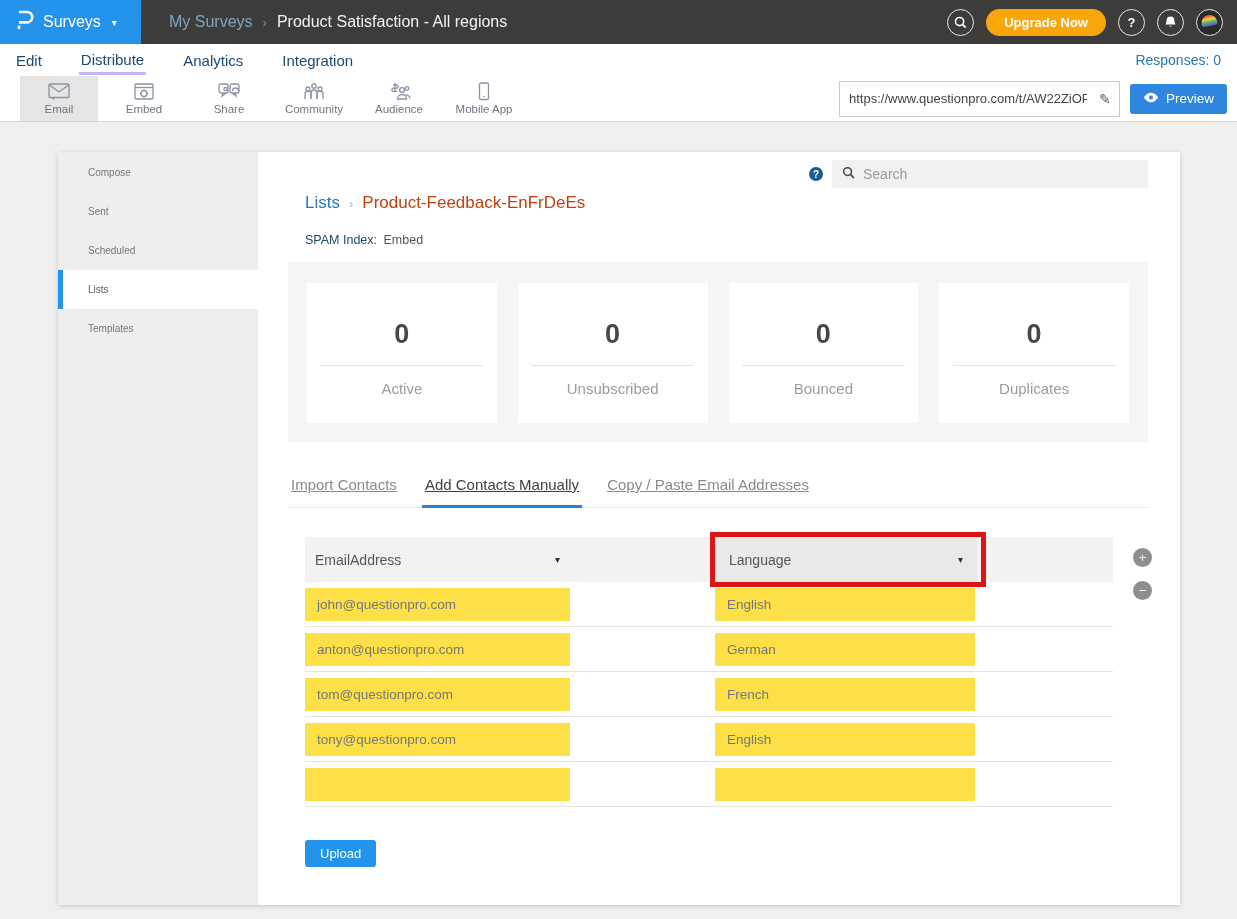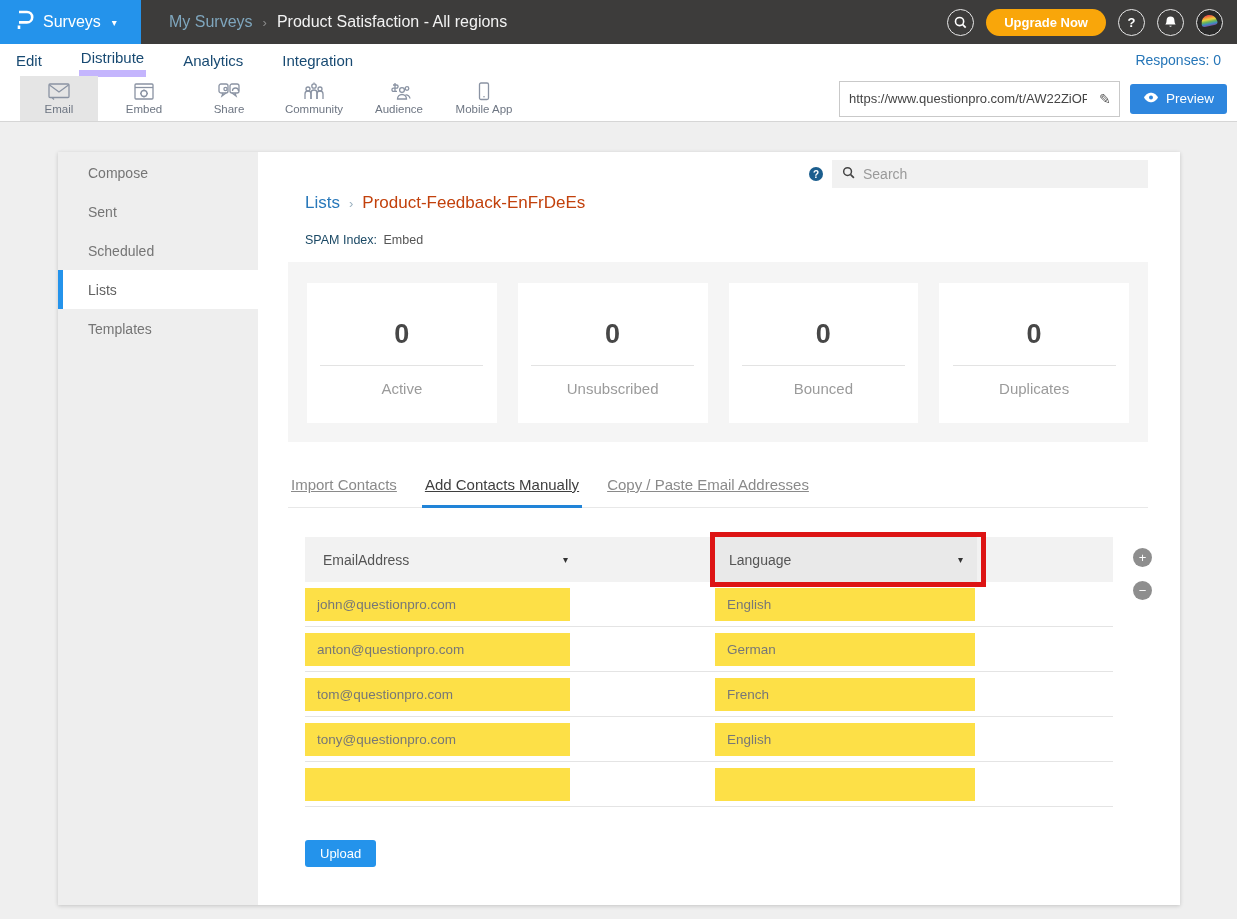--- a/index.html
+++ b/index.html
@@ -39,21 +39,21 @@
   .avatar .rainbow {
     position:absolute; left:4px; top:5px; width:16px; height:11px;
     border-radius:9px 9px 3px 3px;
     background:linear-gradient(180deg,#e0444a 0%,#f2903a 22%,#ead23e 40%,#69b557 62%,#3d8bc4 82%,#7a4ea0 100%);
     transform:rotate(-12deg);
   }
 
   
   .subnav { height:32px; background:#fff; display:flex; align-items:center; padding:0 16px 0 14px; }
   .subnav .tab { font-size:15px; color:#184a72; margin-right:35px; padding:5px 2px 4px; cursor:pointer; }
-  .subnav .tab.active { border-bottom:7px solid #c4b5fd; }
+  .subnav .tab.active { border-bottom:3px solid #c4b5fd; }
   .subnav .spacer { flex:1; }
   .responses { font-size:14px; color:#2676b8; }
 
   
   .toolbar { height:46px; background:#fff; border-bottom:1px solid #d6d6d6; display:flex; align-items:stretch; }
   .tool-item {
     width:78px; display:flex; flex-direction:column; align-items:center; justify-content:center;
     gap:2px; color:#8a93a3; cursor:pointer; margin-right:7px;
   }
   .tool-item:first-child { margin-left:20px; }
@@ -75,21 +75,21 @@
     font-family:"Liberation Sans", sans-serif;
   }
 
   
   .page-card {
     position:absolute; left:58px; top:152px; width:1122px; height:753px; background:#fff;
     box-shadow:0 1px 4px rgba(0,0,0,.18); display:flex;
   }
   aside.sidebar { width:200px; background:#eeeeee; padding-top:1px; flex:none; }
   .side-item {
-    height:39px; display:flex; align-items:center; padding-left:25px; font-size:14px;
+    height:39px; display:flex; align-items:center; padding-left:25px; font-size:10px;
     color:#757575; cursor:pointer; border-left:5px solid transparent;
   }
   .side-item.active { background:#fff; color:#616161; border-left:5px solid #2493eb; }
 
   main.content { flex:1; position:relative; padding:0 32px 0 30px; }
 
   .search-row { display:flex; align-items:center; justify-content:flex-end; gap:9px; margin-top:8px; height:28px; }
   .help-dot {
     width:14px; height:14px; border-radius:50%; background:#1b5e8e; color:#fff; font-size:10px;
     display:flex; align-items:center; justify-content:center; font-weight:bold; cursor:pointer; flex:none;
@@ -119,21 +119,21 @@
 
   .tabs-row { margin-top:34px; border-bottom:1px solid #e8e8e8; display:flex; }
   .tab2 { font-size:15px; color:#8a8a8a; padding:0 3px 12px; margin-right:22px; cursor:pointer;text-decoration:underline; }
   .tab2.active { color:#3f3f3f; border-bottom:3px solid #2184d8; margin-bottom:-1px; }
 
   .contact-table { margin:29px 0 0 17px; width:808px; }
   .map-row { position:relative; height:45px; background:#f2f2f2; display:flex; align-items:center; }
   .map-select { display:flex; align-items:center; justify-content:space-between; cursor:pointer; }
   .map-select .mlabel { font-size:14px; color:#555; }
   .map-select .mcaret { font-size:10px; color:#333; }
-  .map-email { width:245px; margin-left:18px; }
+  .map-email { width:245px; margin-left:10px; }
   .map-lang { position:absolute; left:410px; top:0; width:262px; height:45px; background:#e9e9e9; padding:5px 14px; }
   .red-frame {
     position:absolute; left:405px; top:-5px; width:276px; height:55px;
     border:5px solid #dd1414; pointer-events:none; z-index:3;
   }
   .c-row { height:45px; display:flex; align-items:center; border-bottom:1px solid #e4e4e4; position:relative; }
   .c-row input {
     height:33px; background:#fde047; border:none; outline:none; font-size:13.5px; color:#777;
     padding:0 12px; font-family:"Liberation Sans", sans-serif;
   }

